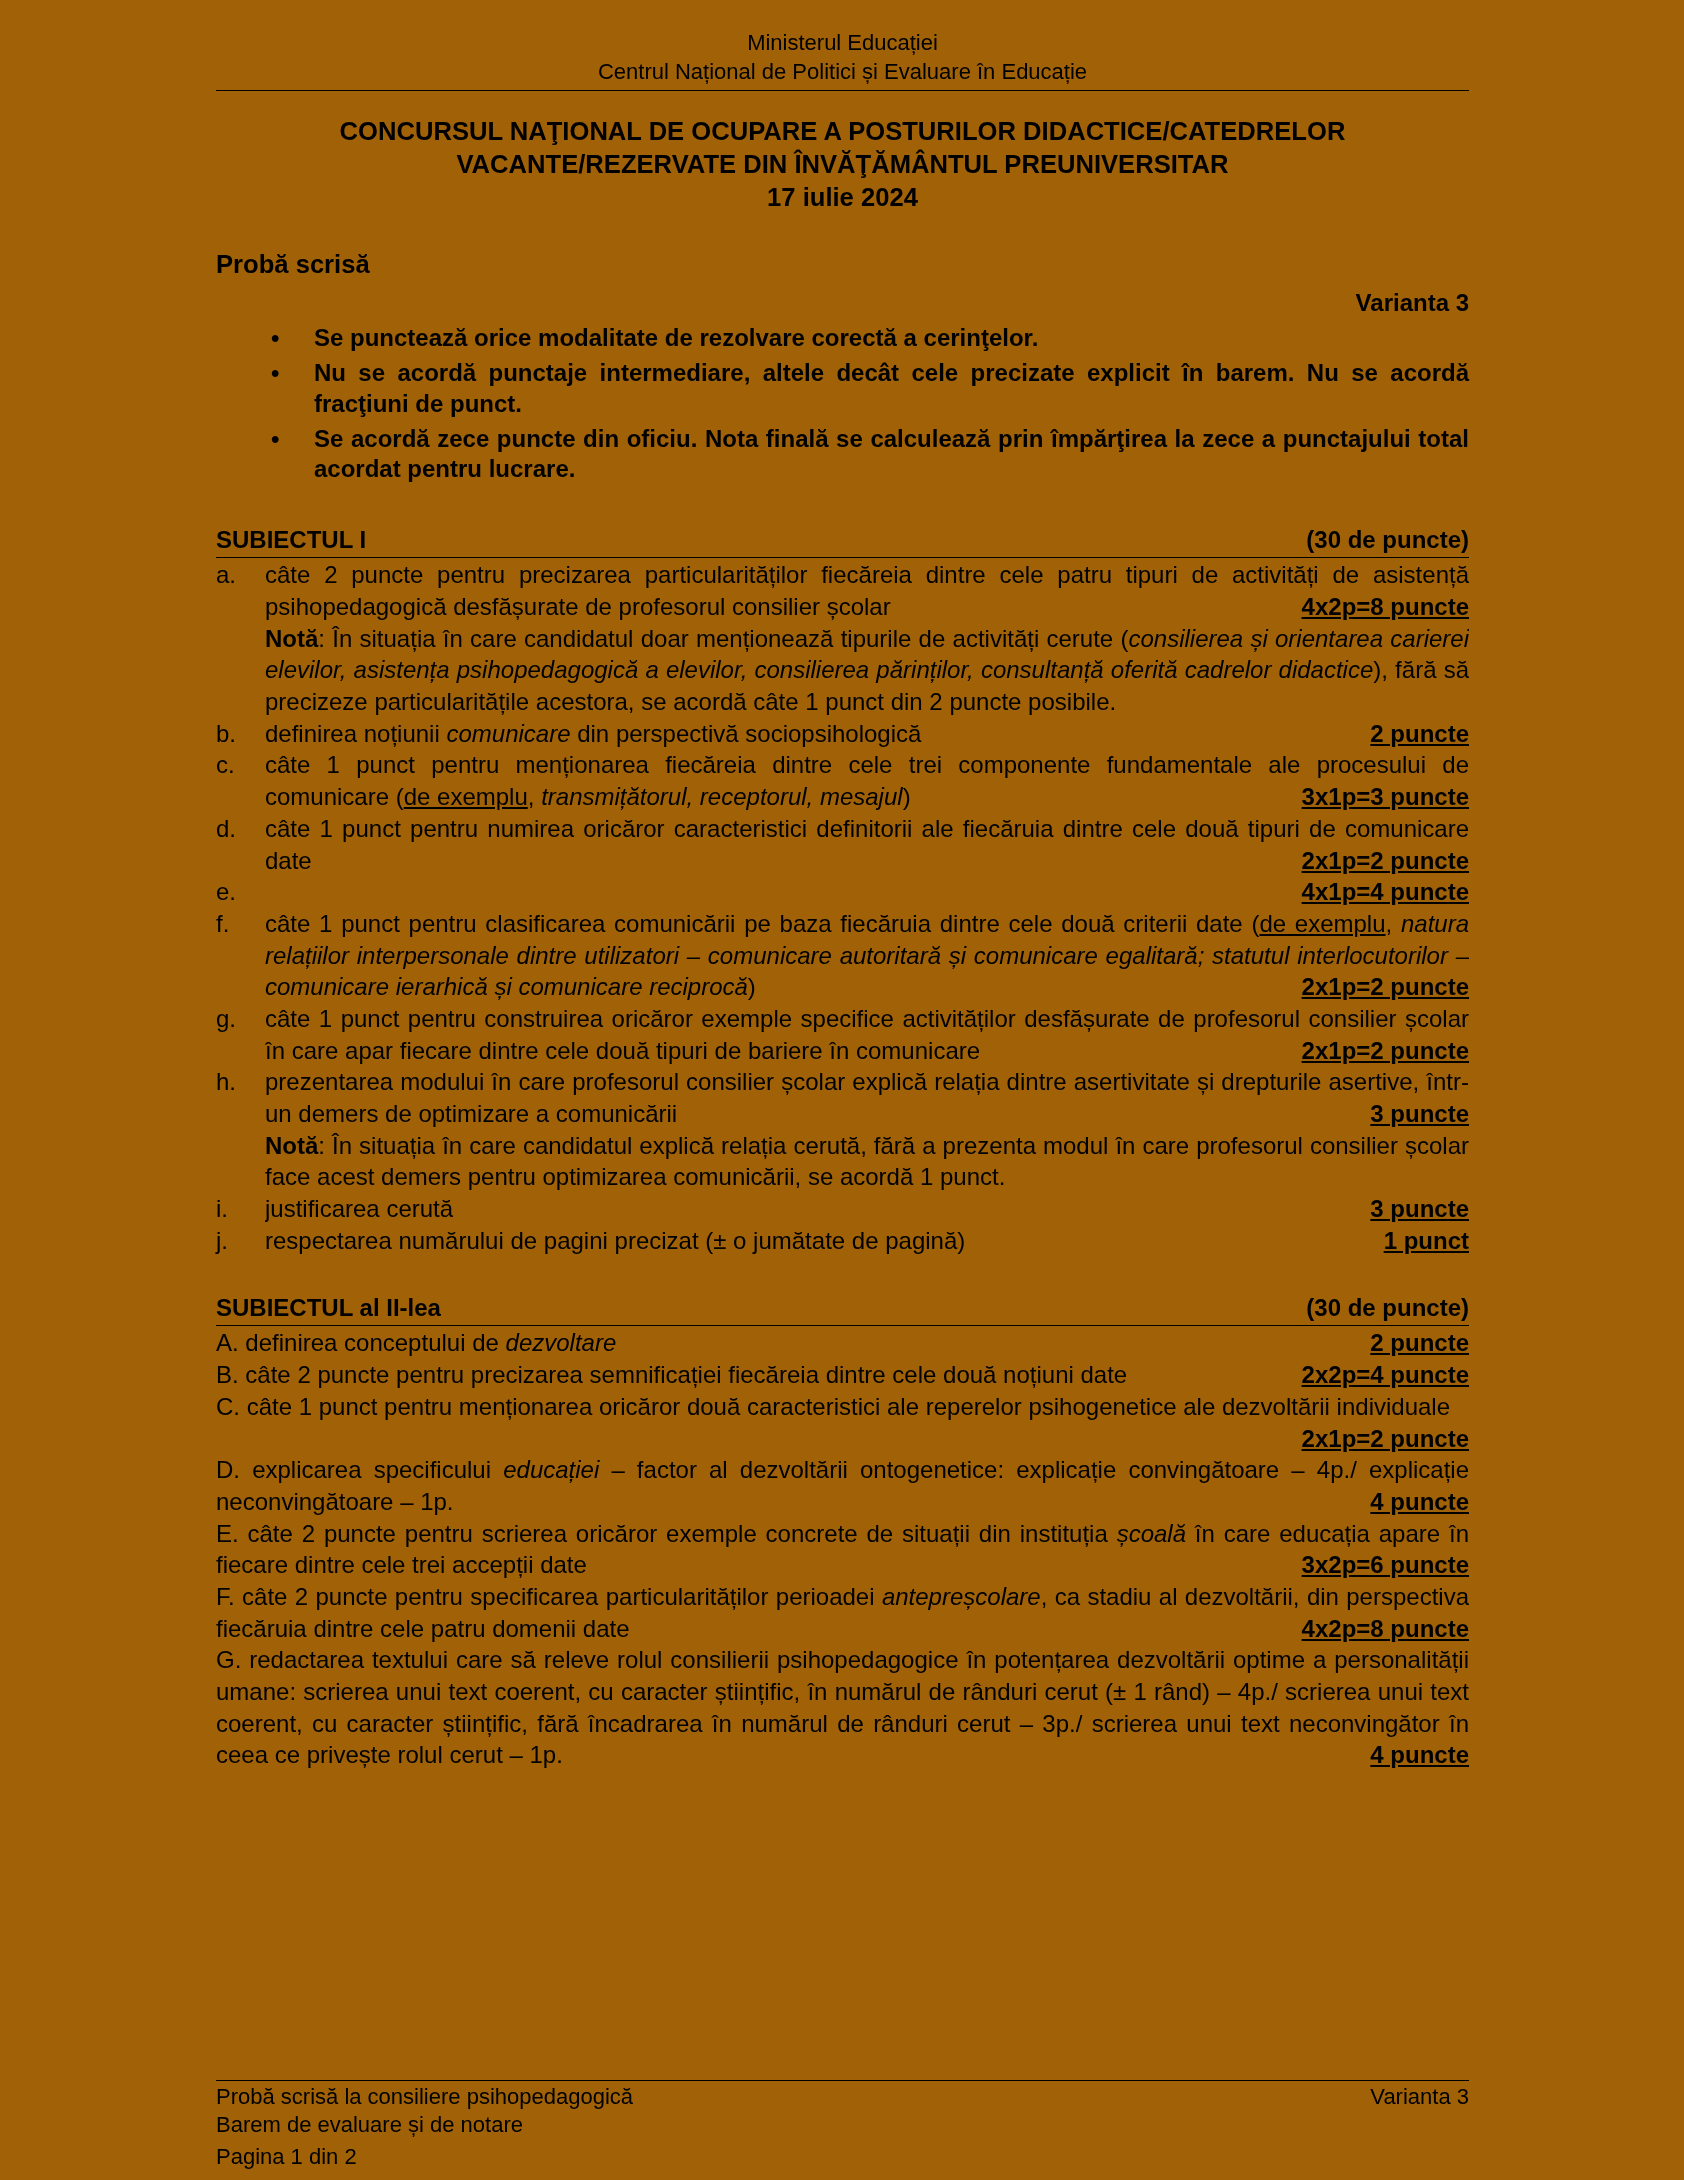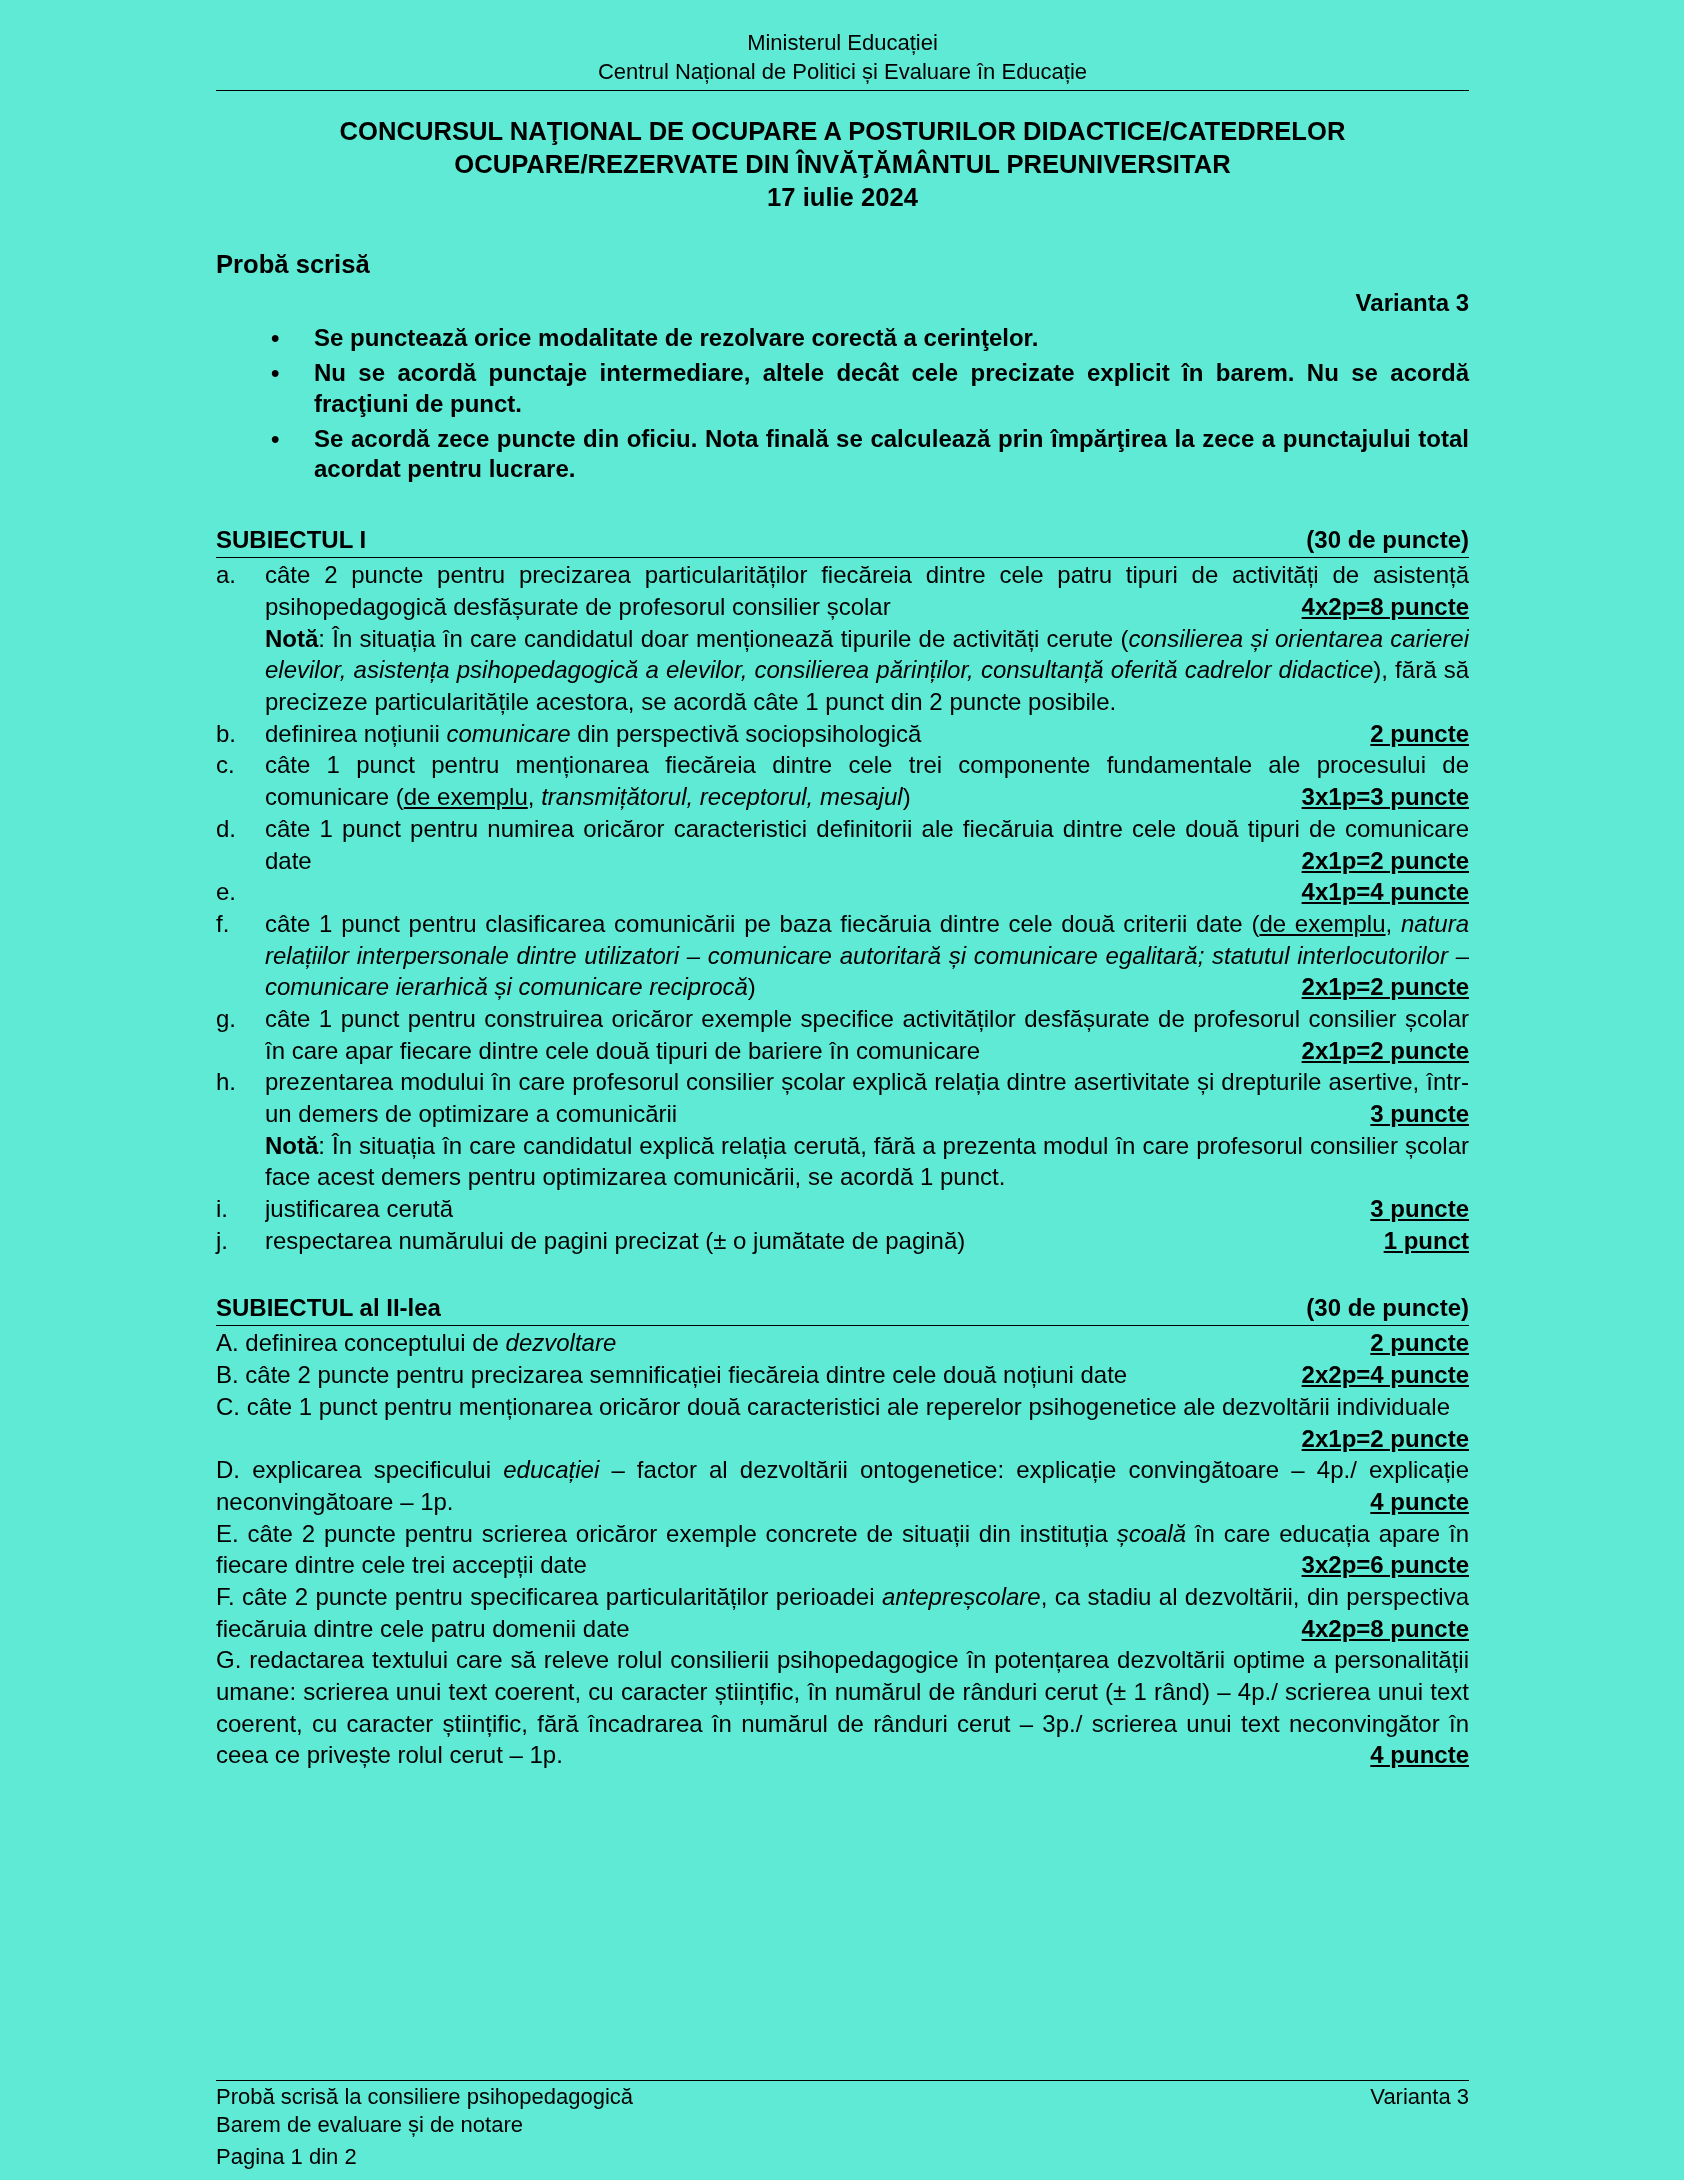--- a/index.html
+++ b/index.html
@@ -6,21 +6,21 @@
   html, body { background: #ffffff; }
   body {
     font-family: "Liberation Sans", "DejaVu Sans", sans-serif;
     color: #000;
   }
   .page {
     position: relative;
     width: 1685px;
     height: 2181px;
     margin: 0 auto;
-    background: #5eead4;
+    background: #a16207;
     padding: 29px 216px 0 216px;
     overflow: hidden;
   }
   .doc-header {
     text-align: center;
     font-size: 22px;
     line-height: 1.3;
   }
   .header-rule {
     border-bottom: 1.7px solid #000;
@@ -104,21 +104,21 @@
 <div class="page">
 
   <div class="doc-header">
     <div>Ministerul Educației</div>
     <div>Centrul Național de Politici și Evaluare în Educație</div>
   </div>
   <div class="header-rule"></div>
 
   <div class="title-block">
     <div>CONCURSUL NAŢIONAL DE OCUPARE A POSTURILOR DIDACTICE/CATEDRELOR</div>
-    <div>OCUPARE/REZERVATE DIN ÎNVĂŢĂMÂNTUL PREUNIVERSITAR</div>
+    <div>VACANTE/REZERVATE DIN ÎNVĂŢĂMÂNTUL PREUNIVERSITAR</div>
     <div>17 iulie 2024</div>
   </div>
 
   <div class="subtitle-block">
     <div>Probă scrisă</div>
   </div>
 
   <div class="variant-line">Varianta 3</div>
 
   <div class="bullets" id="bullets">

